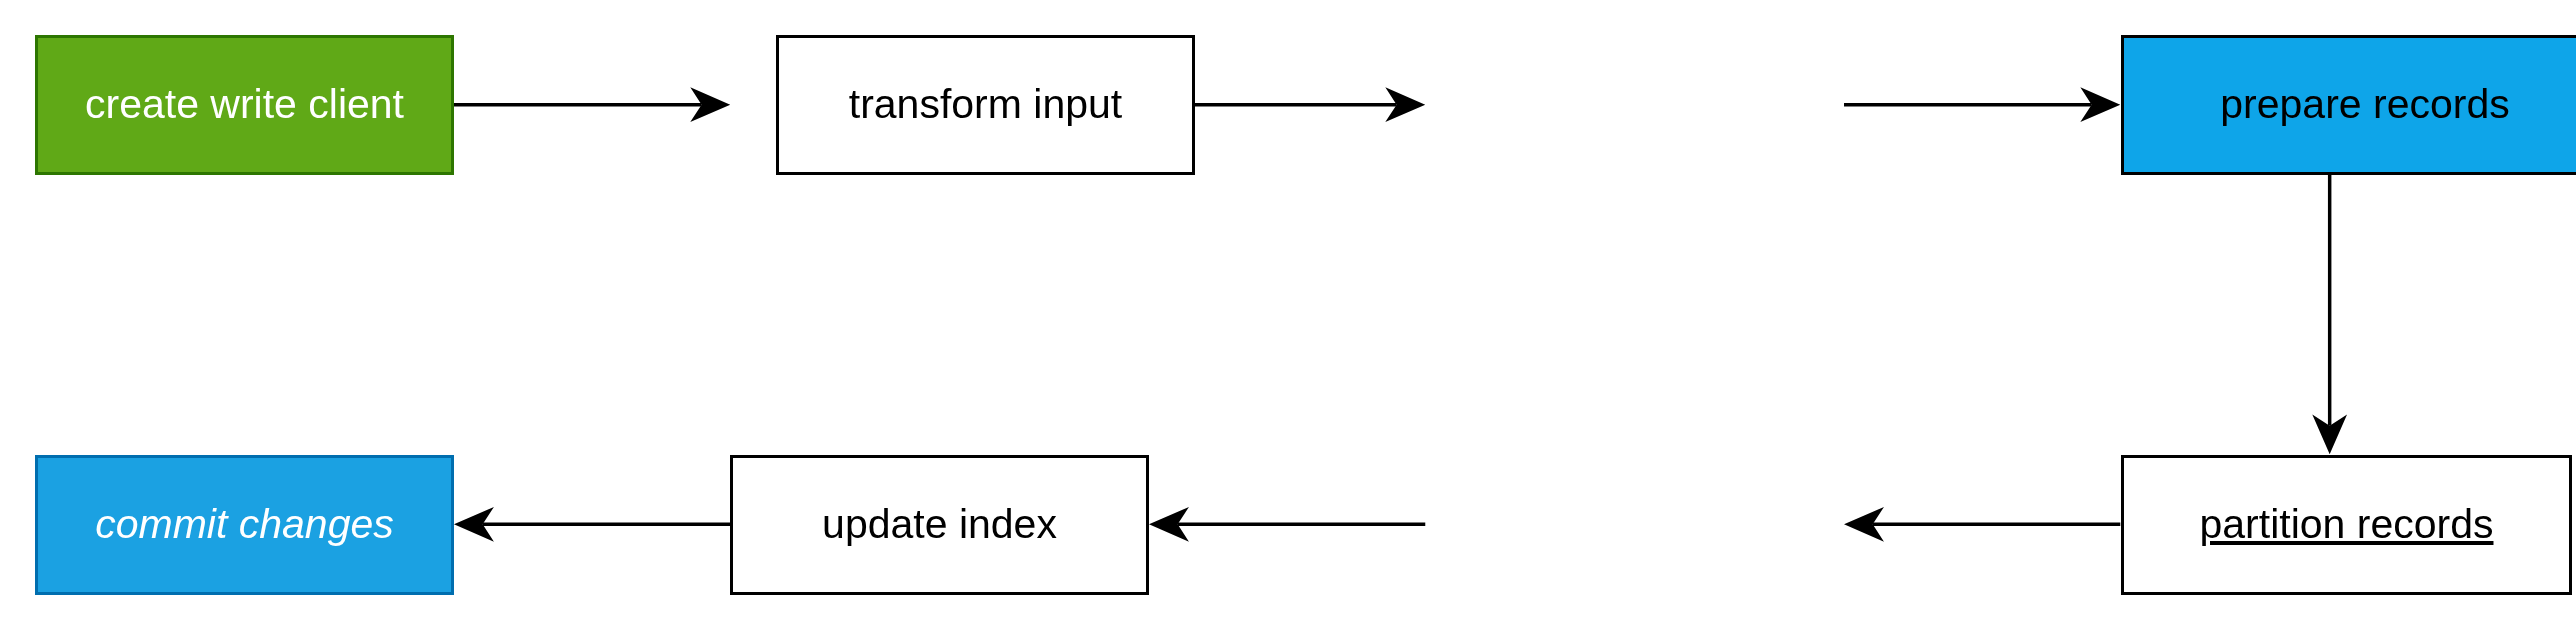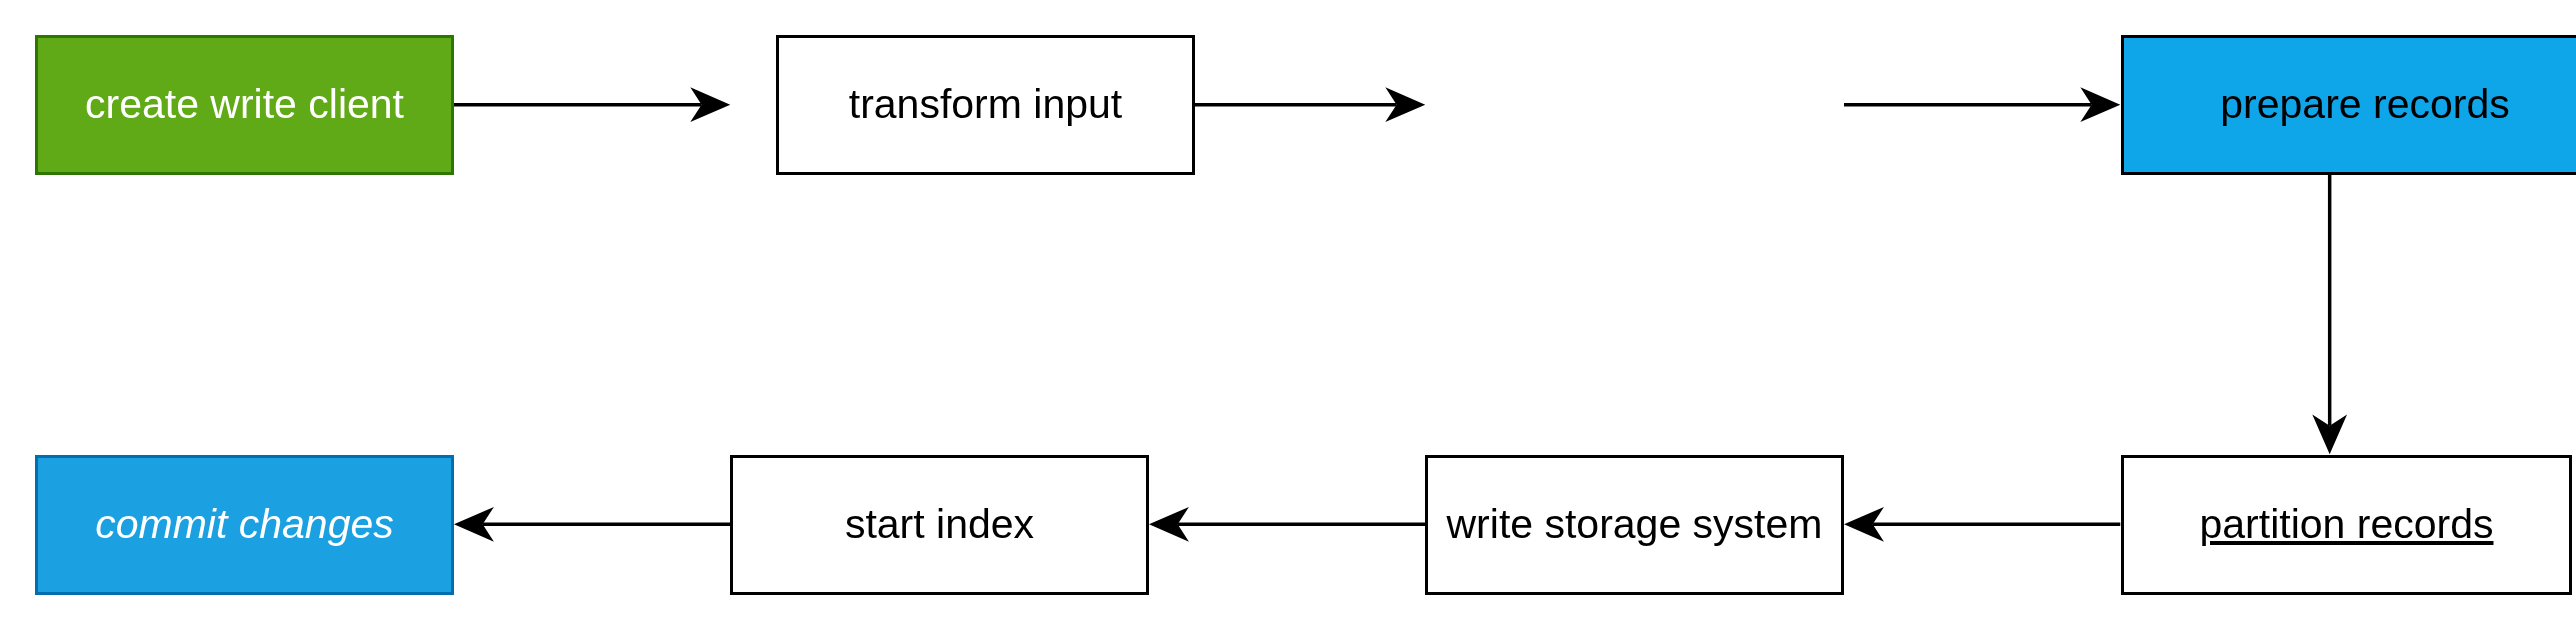--- a/index.html
+++ b/index.html
@@ -87,23 +87,20 @@
     </div>
     <div class="node" style="left: 730px; top: 35px; width: 419px; height: 140px; background: rgb(255, 255, 255); border-color: rgb(0, 0, 0); color: rgb(0, 0, 0); margin-left: 46px;">
       <span>transform input</span>
     </div>
     <div class="node" style="left: 2121px; top: 35px; width: 488px; height: 140px; background: #0ea5e9; border-color: rgb(0, 0, 0); color: rgb(0, 0, 0);">
       <span>prepare records</span>
     </div>
     <div class="node" style="left: 2121px; top: 455px; width: 451px; height: 140px; background: rgb(255, 255, 255); border-color: rgb(0, 0, 0); color: rgb(0, 0, 0); text-decoration: underline;">
       <span>partition records</span>
     </div>
-    <div class="node" style="left: 1425px; top: 455px; width: 419px; height: 140px; background: rgb(255, 255, 255); border-color: rgb(0, 0, 0); color: rgb(0, 0, 0);">
-      <span>write storage system</span>
-    </div>
     <div class="node" style="left: 730px; top: 455px; width: 419px; height: 140px; background: rgb(255, 255, 255); border-color: rgb(0, 0, 0); color: rgb(0, 0, 0);">
-      <span>start index</span>
+      <span>update index</span>
     </div>
     <div class="node" style="left: 35px; top: 455px; width: 419px; height: 140px; background: rgb(27, 161, 226); border-color: rgb(0, 110, 175); color: rgb(255, 255, 255); font-style: italic;">
       <span>commit changes</span>
     </div>
   </div>
 
 
 </body></html>

